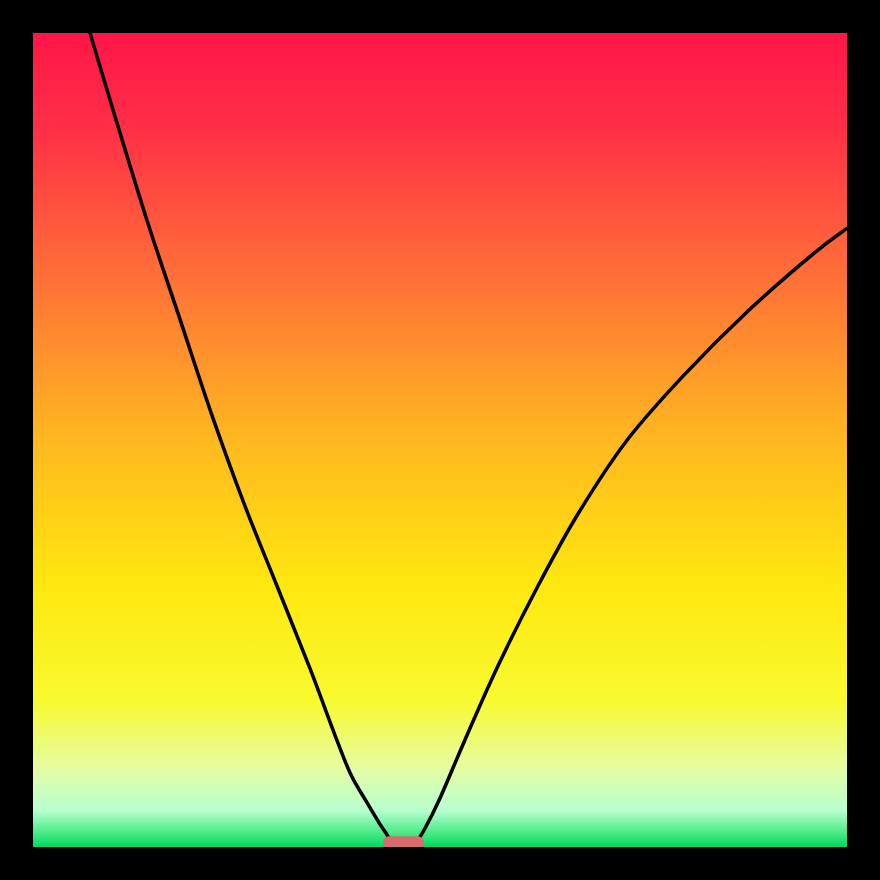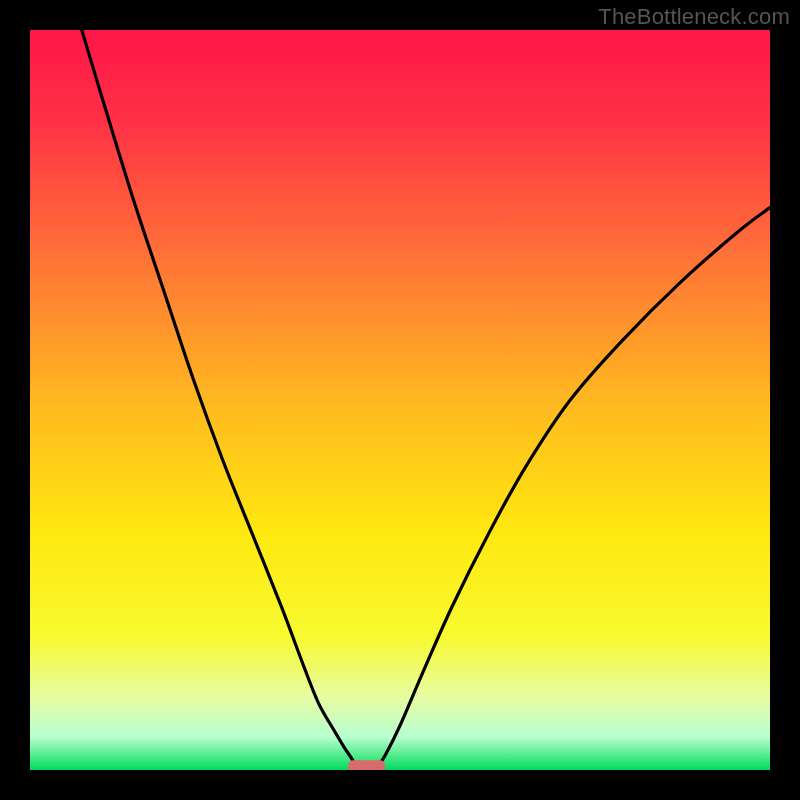--- a/index.html
+++ b/index.html
@@ -60,14 +60,13 @@
     </defs>
 
     <rect x="0" y="0" width="740" height="740" fill="url(#bg-grad)"></rect>
 
     <path id="left-curve" fill="none" stroke="#000000" stroke-width="3.2" stroke-linecap="round" d="M 51.800000000000004 0 C 55.5 12.333333333333334, 65.36666666666666 45.63333333333334, 74 74 C 82.63333333333334 102.36666666666666, 93.73333333333335 139.3666666666666, 103.60000000000001 170.19999999999993 C 113.46666666666667 201.03333333333327, 123.33333333333331 229.4, 133.2 259 C 143.06666666666666 288.6, 152.93333333333334 319.4333333333333, 162.8 347.79999999999995 C 172.66666666666669 376.16666666666663, 182.53333333333333 403.29999999999995, 192.4 429.2 C 202.26666666666668 455.1, 212.13333333333333 478.5333333333333, 222 503.2 C 231.86666666666667 527.8666666666667, 242.9666666666667 555, 251.60000000000002 577.2 C 260.23333333333335 599.4000000000001, 267.6333333333333 620.3666666666667, 273.8 636.4 C 279.9666666666667 652.4333333333333, 283.6666666666667 662.9166666666666, 288.6 673.4 C 293.53333333333336 683.8833333333333, 299.0833333333333 691.9, 303.4 699.3 C 307.71666666666664 706.6999999999999, 311.4166666666667 712.8666666666666, 314.5 717.8 C 317.5833333333333 722.7333333333333, 320.04999999999995 725.8166666666666, 321.9 728.9 C 323.75 731.9833333333333, 324.98333333333335 735.0666666666666, 325.6 736.3"></path>
     <path id="right-curve" fill="none" stroke="#000000" stroke-width="3.2" stroke-linecap="round" d="M 347.79999999999995 736.3 C 349.0333333333333 734.4499999999999, 351.5 731.9833333333333, 355.2 725.2 C 358.9 718.4166666666667, 363.8333333333333 709.1666666666667, 370 695.6 C 376.1666666666667 682.0333333333333, 383.5666666666667 663.5333333333333, 392.20000000000005 643.8 C 400.83333333333337 624.0666666666666, 410.69999999999993 600.6333333333333, 421.79999999999995 577.2 C 432.9 553.7666666666668, 446.4666666666667 526.6333333333333, 458.8 503.2 C 471.1333333333333 479.76666666666665, 482.23333333333335 458.8, 495.8 436.6 C 509.3666666666667 414.40000000000003, 524.1666666666666 390.9666666666667, 540.1999999999999 370 C 556.2333333333332 349.0333333333333, 573.5 330.53333333333336, 592 310.8 C 610.5 291.06666666666666, 631.4666666666667 270.09999999999997, 651.2 251.59999999999997 C 670.9333333333334 233.09999999999997, 695.6 212.13333333333338, 710.4 199.80000000000007 C 725.1999999999999 187.46666666666675, 735.0666666666666 181.30000000000004, 740 177.60000000000002"></path>
 
     <rect id="min-marker" rx="5" ry="5" height="12" fill="#d86b6b" x="318.2" width="37" y="730.3"></rect>
   </svg>
 
-  <div class="watermark">TheBottleneck.com</div>
 </div>
 
 </body></html>

